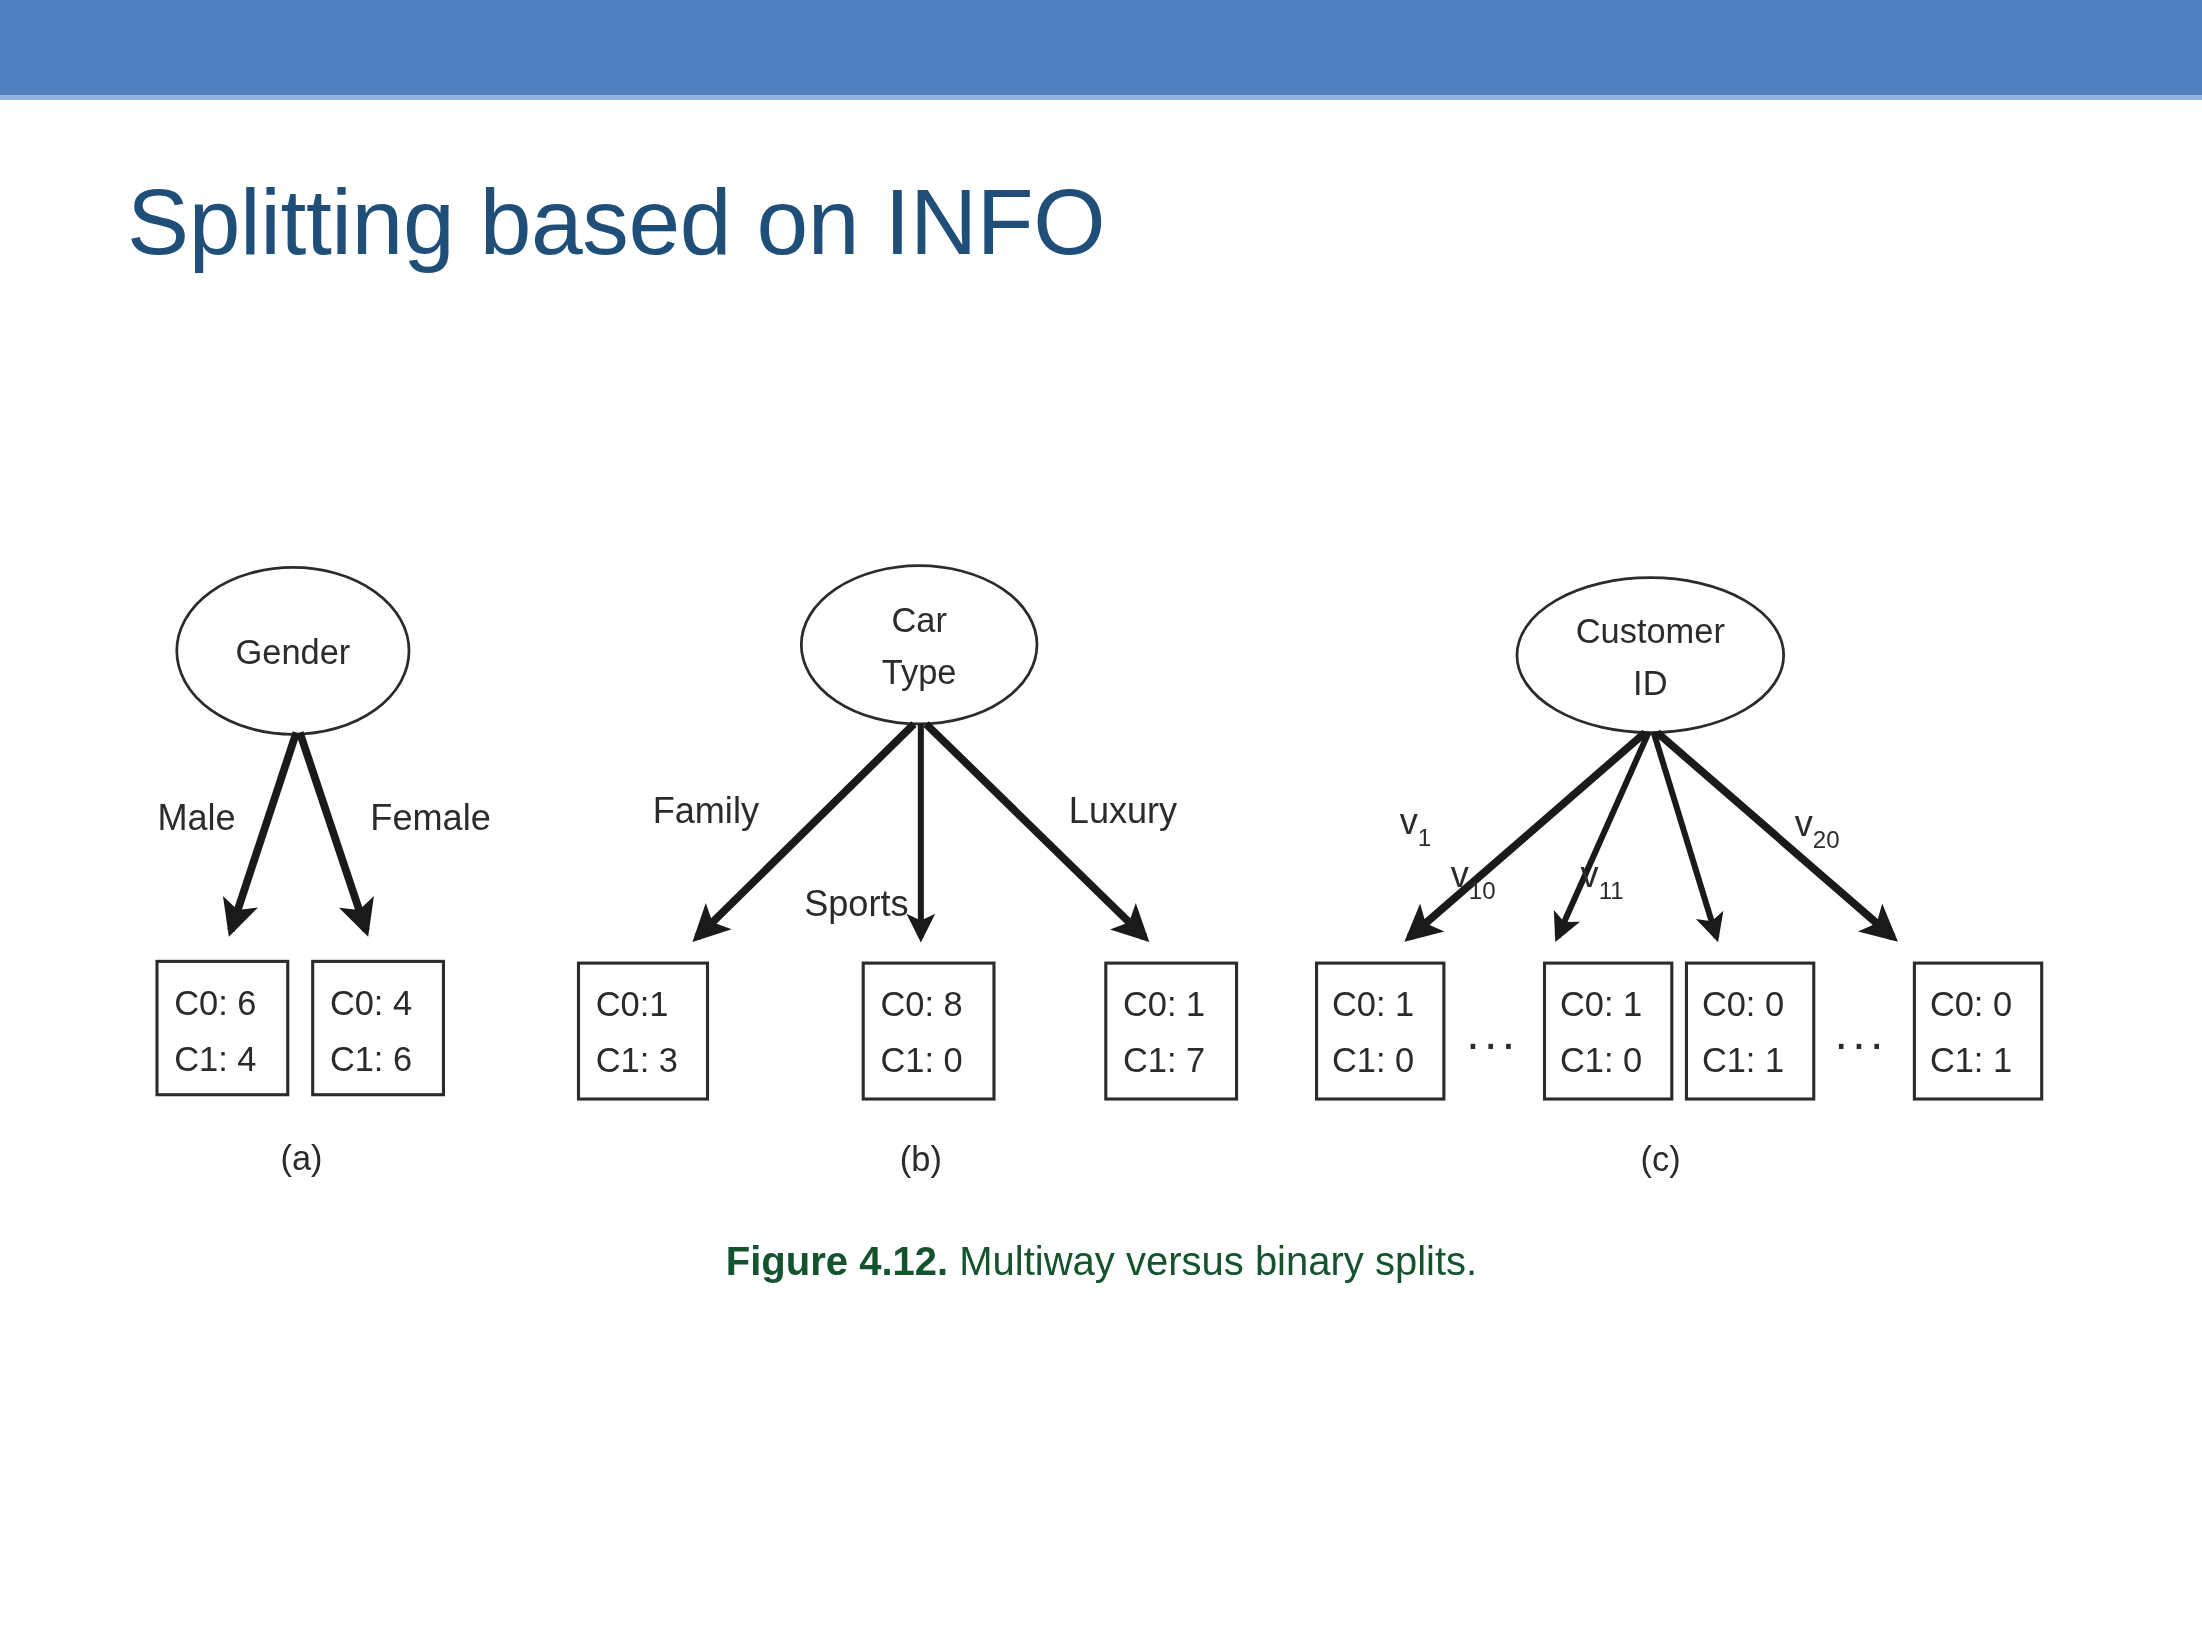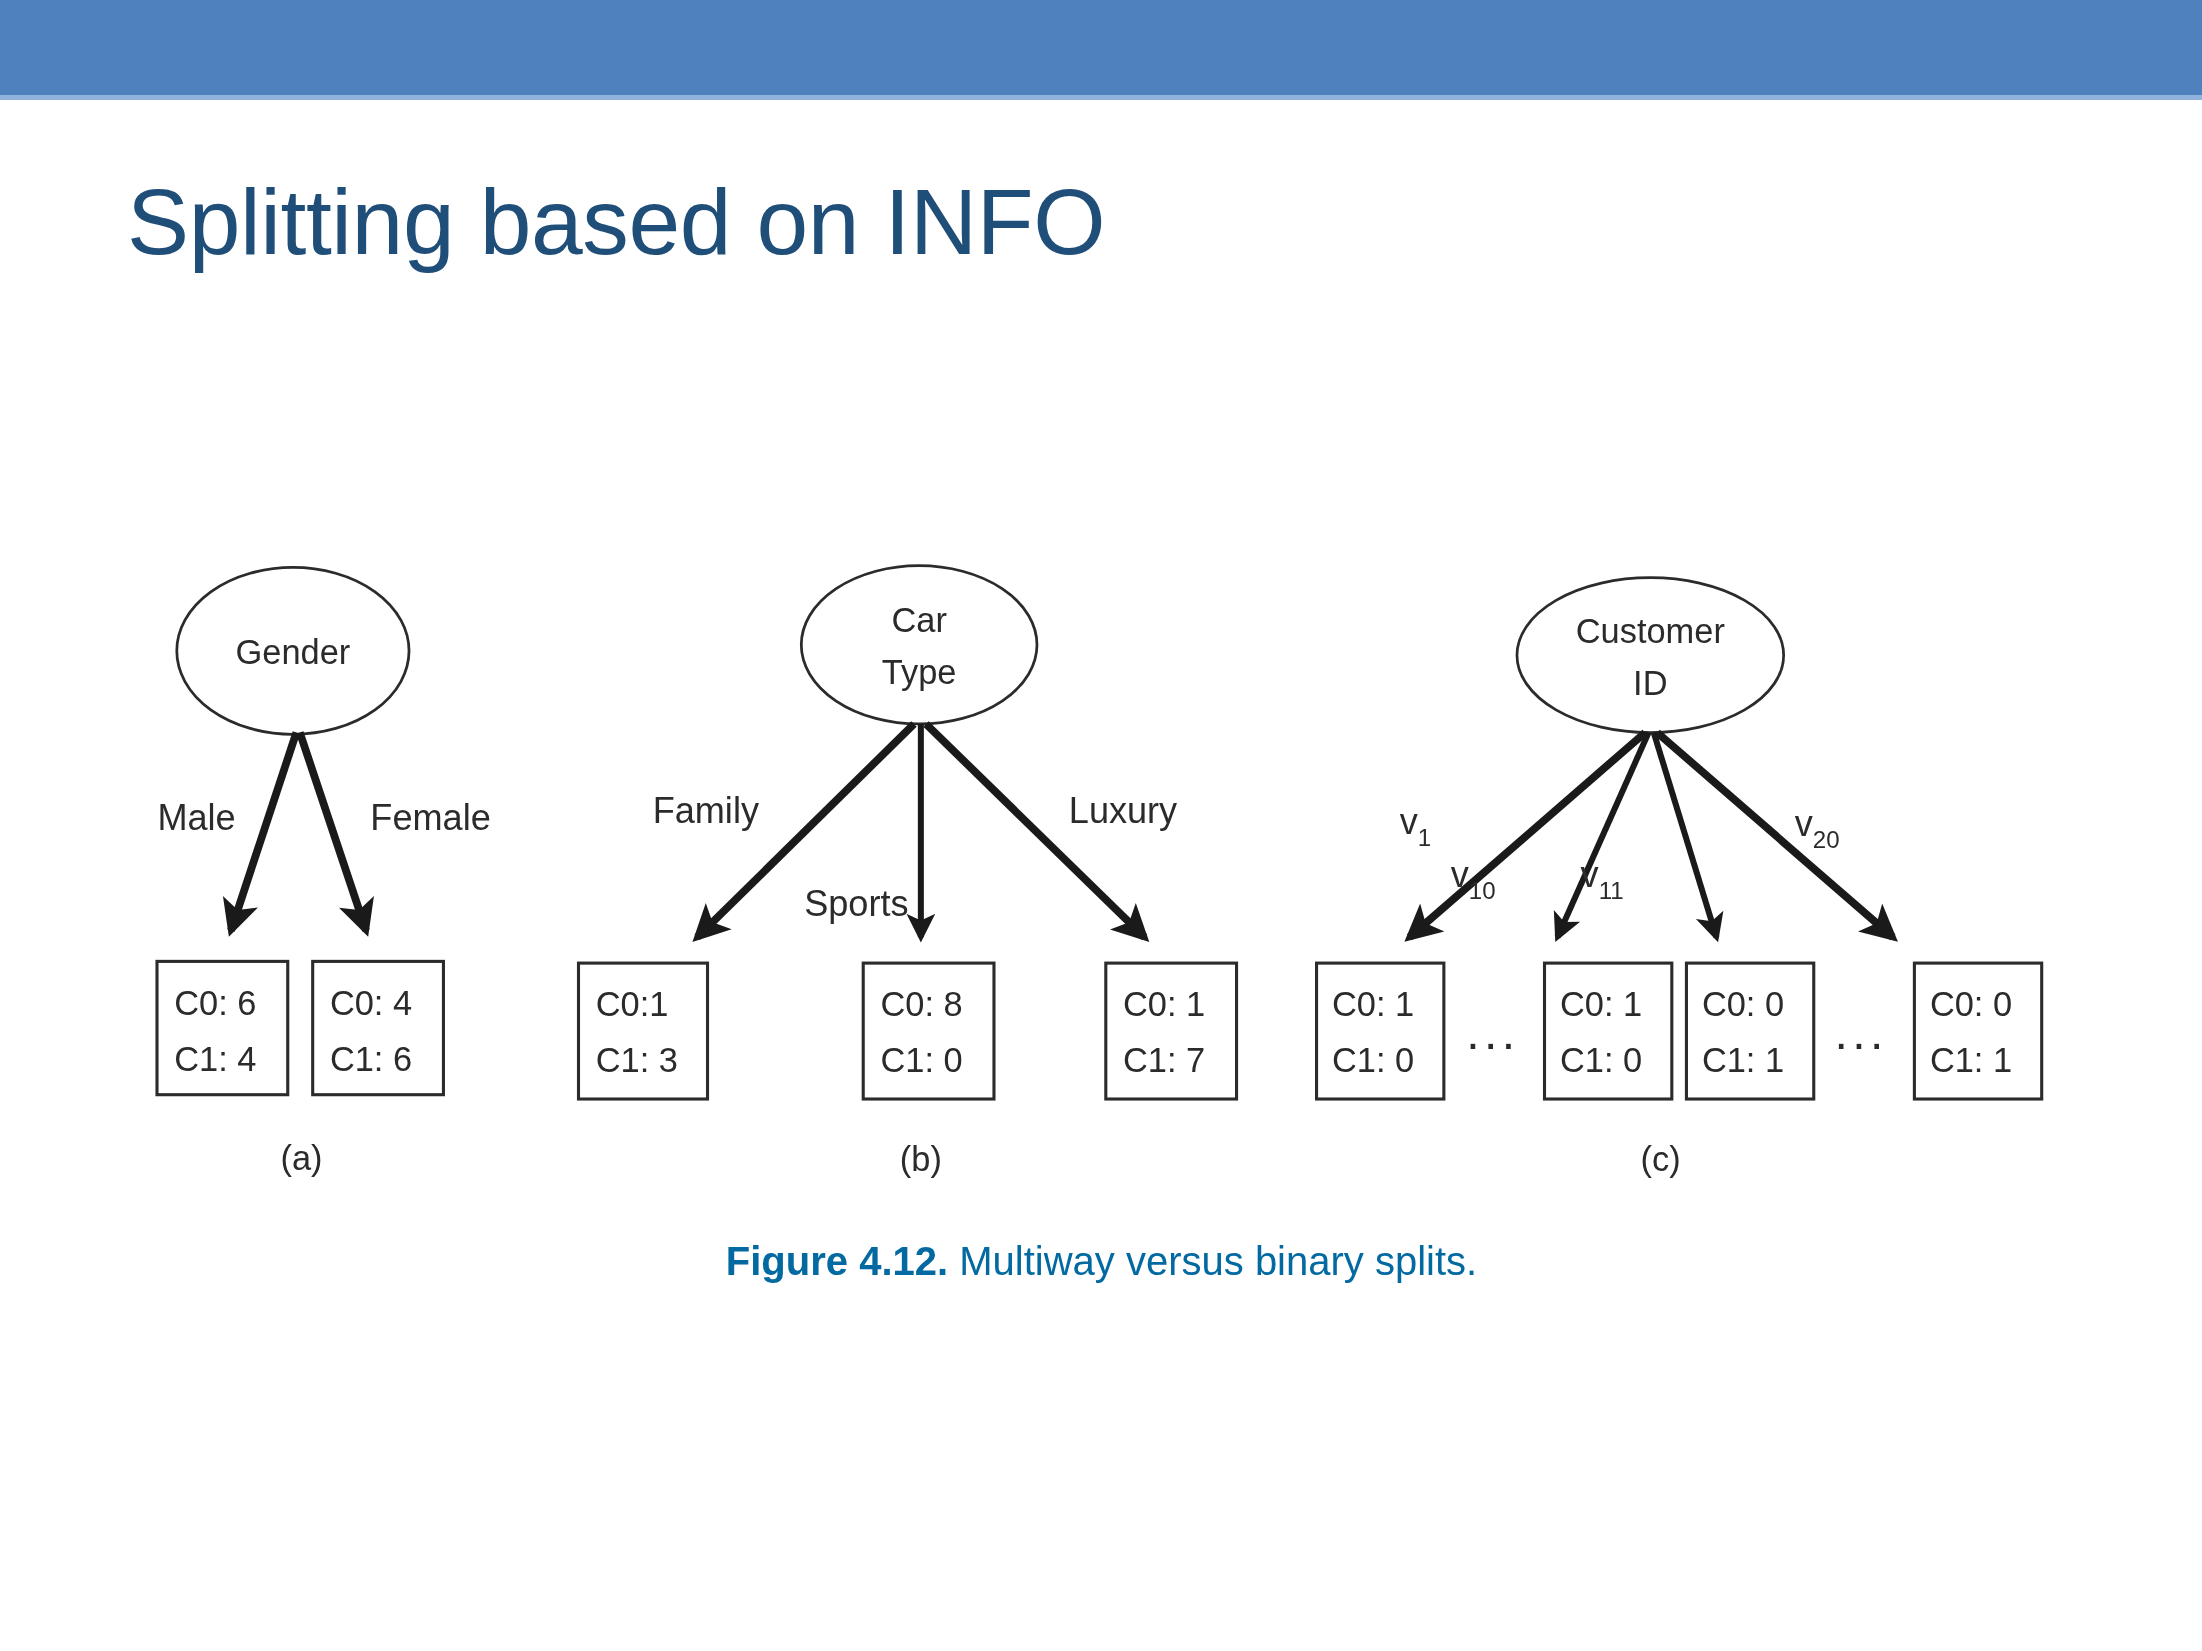--- a/index.html
+++ b/index.html
@@ -111,21 +111,21 @@
     text-anchor: middle;
     letter-spacing: 5px;
   }
   #figure-caption {
     position: absolute;
     left: 0;
     top: 1239px;
     width: 2203px;
     text-align: center;
     font-size: 40px;
-    color: #0369a1;
+    color: #14532d;
   }
   #figure-caption .cap-bold {
     font-weight: bold;
   }
   #figure-caption .cap-rest {
     font-weight: normal;
   }
 </style>
 </head>
 <body>

